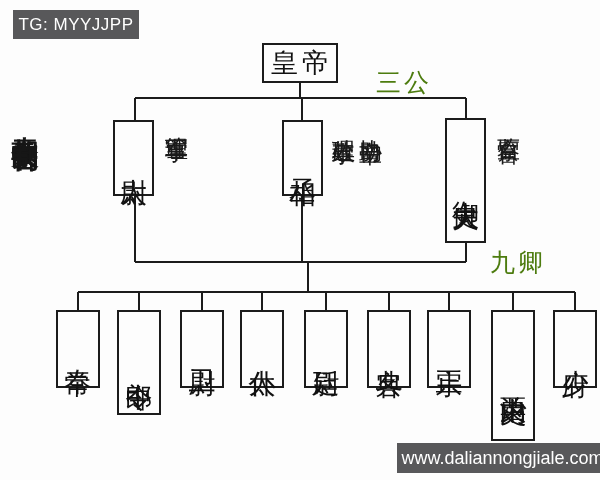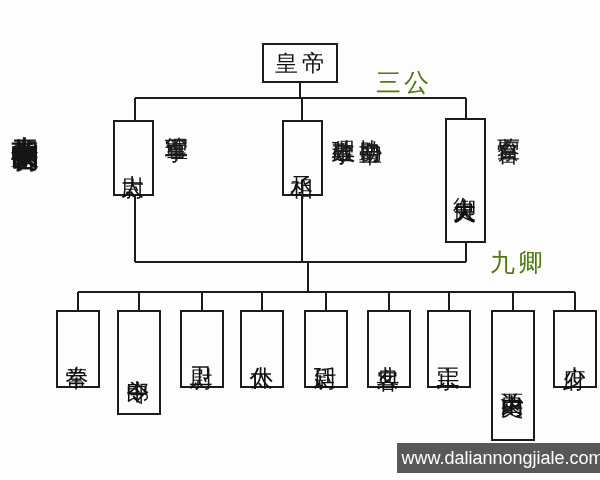--- a/index.html
+++ b/index.html
@@ -26,21 +26,21 @@
     position:absolute;left:8px;top:116px;height:200px;width:34px;
     writing-mode:vertical-rl;text-orientation:upright;
     font-size:27px;font-weight:bold;letter-spacing:1px;line-height:34px;
     display:flex;align-items:center;
   }
   .node{
     position:absolute;
     border:2px solid #1c1c1c;
     background:#fdfdfd;
     display:flex;align-items:center;justify-content:center;
-    font-size:23px;color:#111;
+    font-size:27px;color:#111;
     box-sizing:border-box;
   }
   .hnode{letter-spacing:4px;padding-left:4px;}
   .vnode{
     writing-mode:vertical-rl;text-orientation:upright;
     letter-spacing:1px;
   }
   .vlabel{
     position:absolute;
     writing-mode:vertical-rl;text-orientation:upright;
@@ -74,20 +74,21 @@
              M139,292 V310
              M202,292 V310
              M262,292 V310
              M326,292 V310
              M389,292 V310
              M449,292 V310
              M513,292 V310
              M575,292 V310" fill="none" stroke="#1c1c1c" stroke-width="2"></path>
   </svg>
 
+  <div class="banner top-banner">TG: MYYJJPP</div>
 
   <div class="vtitle">秦朝的中央官制</div>
 
   <div class="node hnode" style="left:262px;top:43px;width:76px;height:40px;">皇帝</div>
 
   <div class="tier-label" style="left:376px;top:66px;">三公</div>
 
   <div class="node vnode" style="left:113px;top:120px;width:41px;height:76px;">太尉</div>
   <div class="vlabel" style="left:163px;top:119px;height:100px;">管理军事</div>
 

